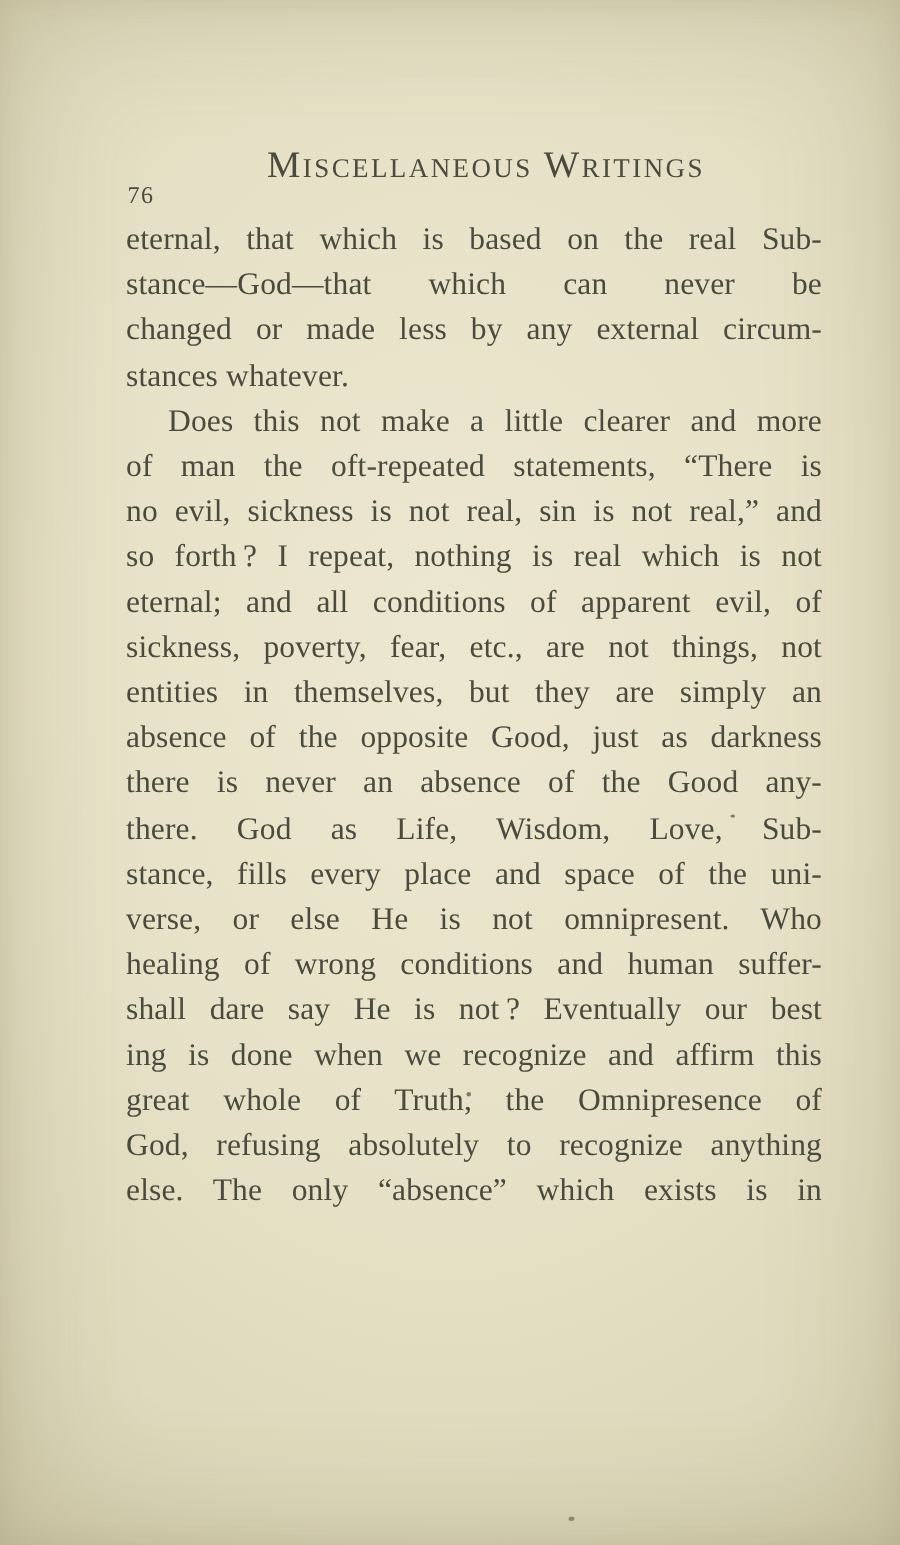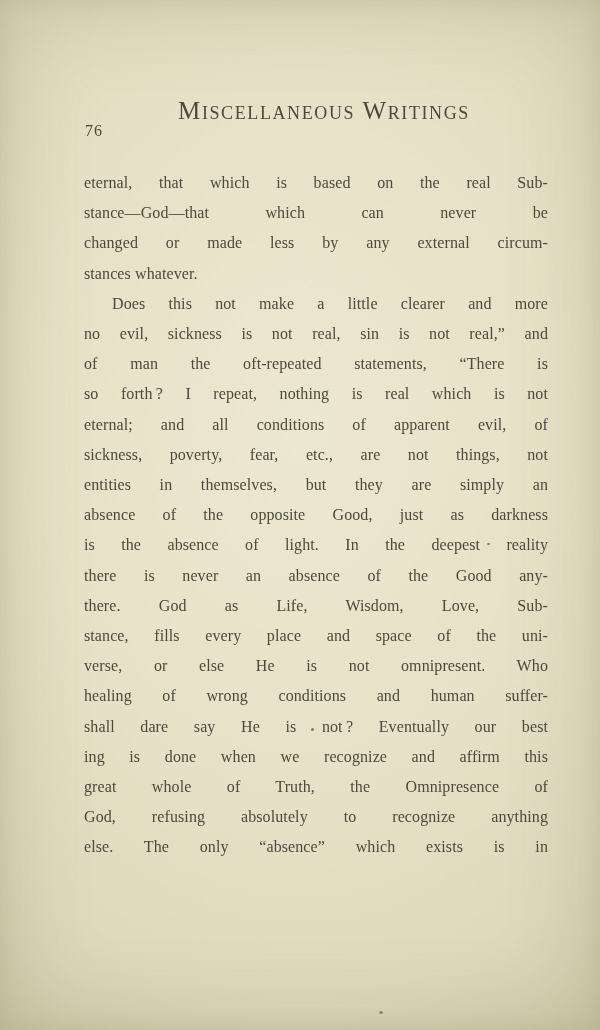--- a/index.html
+++ b/index.html
@@ -45,24 +45,24 @@
   .running-title {
     position: relative;
     left: 8px;
     text-align: center;
     font-size: 25px;
     font-variant: small-caps;
     letter-spacing: 1.6px;
   }
   .body-text {
     position: absolute;
-    top: 168px;
+    top: 144px;
     left: 84px;
     width: 464px;
-    font-size: 16px;
+    font-size: 21px;
     line-height: 30.2px;
     letter-spacing: 0.1px;
   }
   .line {
     white-space: nowrap;
     text-align: justify;
     text-align-last: justify;
     text-justify: inter-word;
   }
   .line.para-end {
@@ -89,28 +89,27 @@
     <span class="pagenum">76</span>
     <div class="running-title">Miscellaneous Writings</div>
   </div>
 
   <div class="body-text">
       <div class="line">eternal, that which is based on the real Sub-</div>
       <div class="line">stance—God—that which can never be</div>
       <div class="line">changed or made less by any external circum-</div>
       <div class="line para-end">stances whatever.</div>
       <div class="line indent">Does this not make a little clearer and more</div>
+      <div class="line">of man the oft-repeated statements, “There is</div>
       <div class="line">no evil, sickness is not real, sin is not real,” and</div>
-      <div class="line">of man the oft-repeated statements, “There is</div>
       <div class="line">so forth ?  I repeat, nothing is real which is not</div>
       <div class="line">eternal; and all conditions of apparent evil, of</div>
       <div class="line">sickness, poverty, fear, etc., are not things, not</div>
       <div class="line">entities in themselves, but they are simply an</div>
       <div class="line">absence of the opposite Good, just as darkness</div>
-      <div class="line">is the absence of light.  In the deepest reality</div>
       <div class="line">there is never an absence of the Good any-</div>
       <div class="line">there.  God as Life, Wisdom, Love, Sub-</div>
       <div class="line">stance, fills every place and space of the uni-</div>
       <div class="line">verse, or else He is not omnipresent.  Who</div>
       <div class="line">healing of wrong conditions and human suffer-</div>
       <div class="line">shall dare say He is not ?  Eventually our best</div>
       <div class="line">ing is done when we recognize and affirm this</div>
       <div class="line">great whole of Truth, the Omnipresence of</div>
       <div class="line">God, refusing absolutely to recognize anything</div>
       <div class="line">else.  The only “absence” which exists is in</div>

